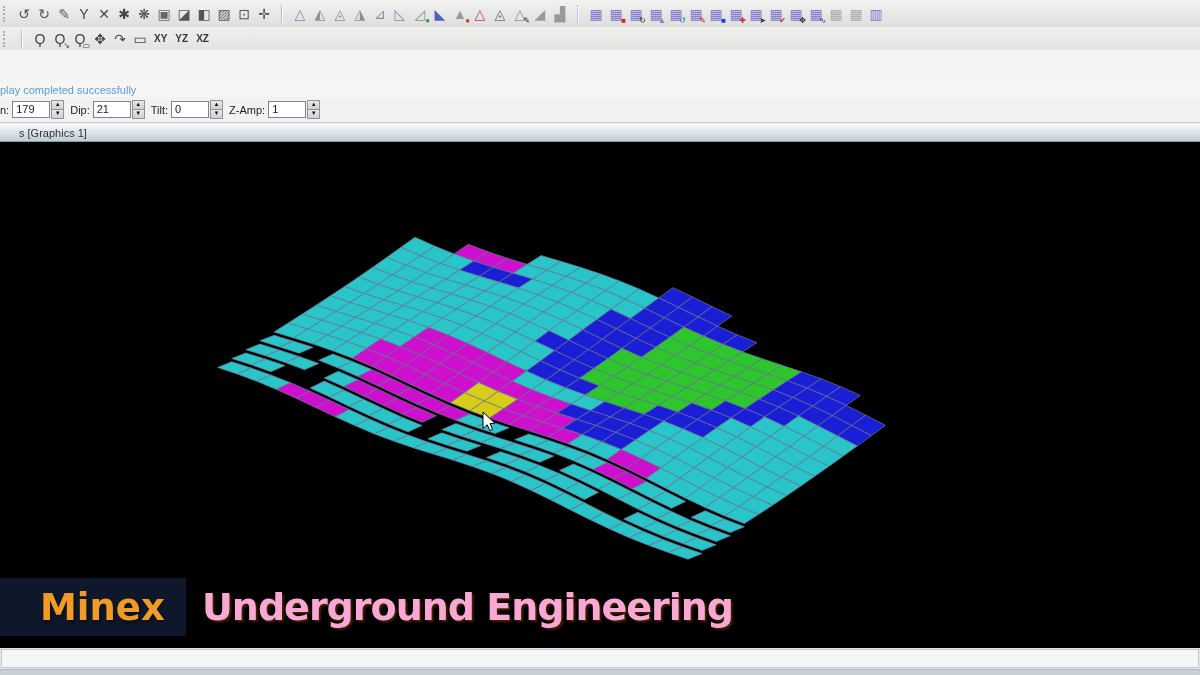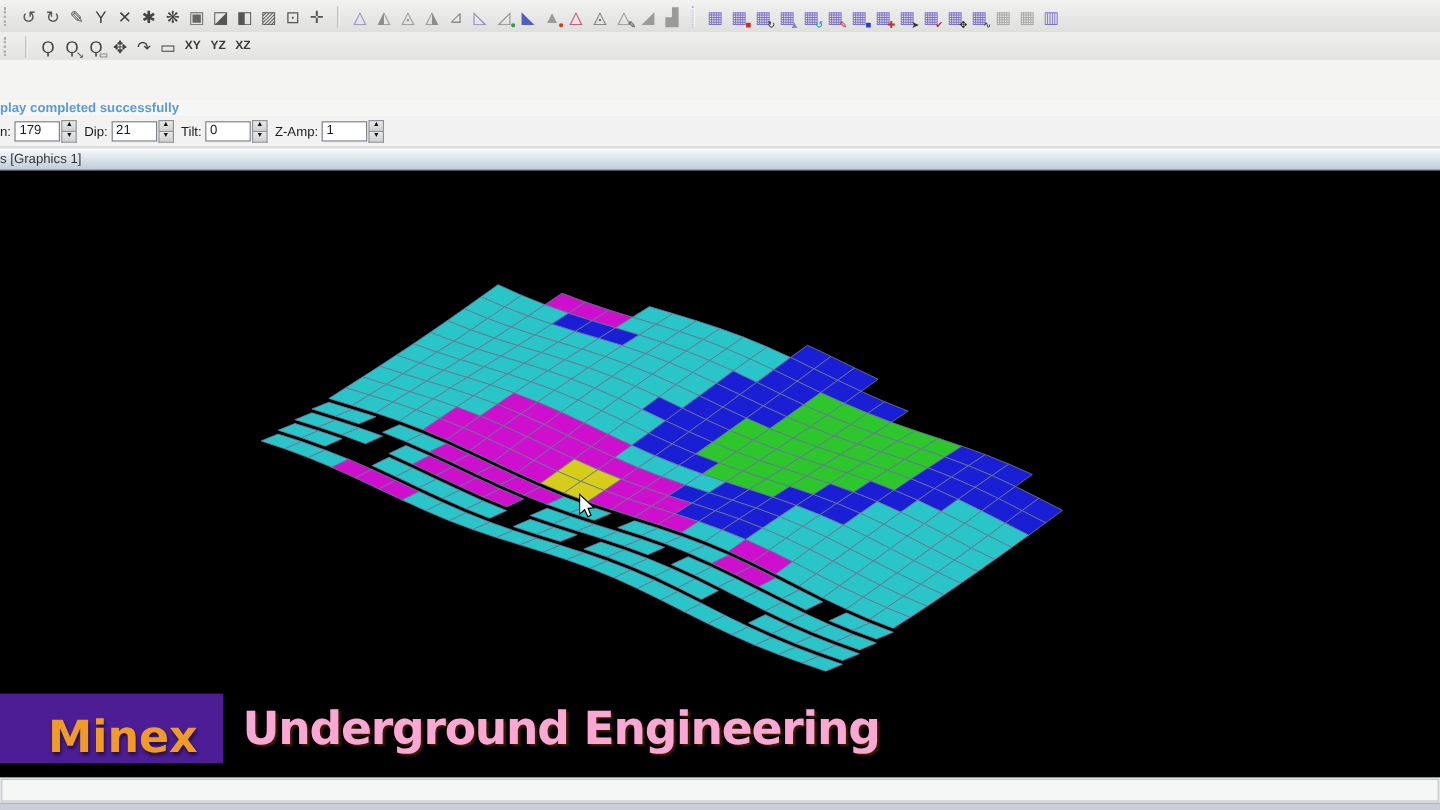--- a/index.html
+++ b/index.html
@@ -14,35 +14,35 @@
   .tbsep{width:0;height:18px;border-left:1px solid #bdbdbd;border-right:1px solid #fbfbfb;margin:0 7px;}
   .tbsep.dotted{border-left:1px dotted #b0a6d6;}
   .tbgroup{display:flex;align-items:center;}
   .tb-icon{width:20px;height:20px;display:flex;align-items:center;justify-content:center;
     position:relative;font-size:14px;line-height:14px;cursor:default;}
   .tb-icon .glyph{pointer-events:none;}
   .tb-icon .accent{position:absolute;right:0;bottom:-1px;font-size:8px;line-height:8px;}
   .axis-btn{font-size:10px;font-weight:bold;color:#3a3a3a;margin:0 4px;letter-spacing:0;}
   .blankstrip{position:absolute;top:50px;left:0;width:1200px;height:33px;background:#f4f4f2;}
   .statusline{position:absolute;top:83px;left:0;width:1200px;height:14px;background:#f6f6f5;
-    font-size:11px;line-height:14px;font-weight:bold;}
+    font-size:11px;line-height:14px;}
   .ctlrow{position:absolute;top:97px;left:0;width:1200px;height:25px;background:#f1f2f1;
     display:flex;align-items:center;font-size:11px;color:#1c1c1c;border-bottom:1px solid #cdd2d6;}
   .ctl-group{display:flex;align-items:center;margin-right:6px;}
   .ctl-label{margin-right:3px;}
   .ctl-input{width:33px;height:15px;background:#fff;border:1px solid #7d8288;
     font-size:11px;line-height:15px;padding-left:3px;}
   .spinner{width:13px;height:19px;display:flex;flex-direction:column;margin-left:1px;}
   .spin-btn{flex:1;background:linear-gradient(#e9e9e9,#cfcfcf);border:1px solid #8f9398;
     font-size:6px;line-height:7px;text-align:center;color:#111;}
   .spin-btn + .spin-btn{border-top:none;}
   .spin-up::before{content:"▲";} .spin-down::before{content:"▼";}
   .tabbar{position:absolute;top:124px;left:0;width:1200px;height:18px;
     background:linear-gradient(#f3f7fb,#bfccd9);border-top:1px solid #ffffff;
-    border-bottom:1px solid #8c9aa8;font-size:11px;color:#333;line-height:17px;padding-left:0;
+    border-bottom:1px solid #8c9aa8;font-size:11px;color:#333;line-height:17px;padding-left:19px;
     box-sizing:border-box;}
   
   .viewport{position:absolute;top:142px;left:0;width:1200px;height:506px;background:#000;overflow:hidden;}
   .viewport svg{position:absolute;top:0;left:0;}
   .banner{position:absolute;top:436px;left:0;height:58px;display:flex;align-items:center;}
   .logo-box{width:186px;height:58px;display:flex;align-items:center;box-sizing:border-box;
     padding-left:40px;}
   .logo-text{font-family:"DejaVu Sans",sans-serif;font-weight:bold;font-size:37px;
     letter-spacing:0px;text-shadow:1px 2px 3px rgba(0,0,0,0.55);}
   .banner-title{font-family:"DejaVu Sans",sans-serif;font-weight:bold;font-size:38px;
@@ -651,21 +651,21 @@
       <polygon points="564.9,492.9 584.5,502.7 570.4,509.9 550.8,500.0" fill="#29c5c8" stroke="#6e7a99" stroke-width="0.7"></polygon>
       <polygon points="584.5,502.7 604.1,512.7 590.0,519.7 570.4,509.9" fill="#29c5c8" stroke="#6e7a99" stroke-width="0.7"></polygon>
       <polygon points="604.1,512.7 623.7,522.3 609.6,529.0 590.0,519.7" fill="#29c5c8" stroke="#6e7a99" stroke-width="0.7"></polygon>
       <polygon points="623.7,522.3 643.3,531.2 629.2,537.7 609.6,529.0" fill="#29c5c8" stroke="#6e7a99" stroke-width="0.7"></polygon>
       <polygon points="643.3,531.2 662.9,539.4 648.8,545.4 629.2,537.7" fill="#29c5c8" stroke="#6e7a99" stroke-width="0.7"></polygon>
       <polygon points="662.9,539.4 682.5,546.8 668.4,552.5 648.8,545.4" fill="#29c5c8" stroke="#6e7a99" stroke-width="0.7"></polygon>
       <polygon points="682.5,546.8 702.1,553.6 688.0,559.3 668.4,552.5" fill="#29c5c8" stroke="#6e7a99" stroke-width="0.7"></polygon>
       <polygon points="483.0,412.0 483.0,428.5 487.2,424.8 489.9,430.6 492.5,429.3 490.1,423.6 495.0,423.2" fill="#ffffff" stroke="#000000" stroke-width="1"></polygon>
     </svg>
   <div class="banner">
-    <div class="logo-box" style="background: #4c1d95; align-items: flex-end;">
+    <div class="logo-box" style="background: #0f172a;">
       <span class="logo-text" style="color: rgb(240, 154, 40);">Minex</span>
     </div>
     <span class="banner-title" style="color: #f9a8d4;">Underground Engineering</span>
   </div>
 </div>
 
 <div class="bottombar">
   <div class="bottombar-inner"></div>
 </div>
 <div class="footerstrip"></div>

